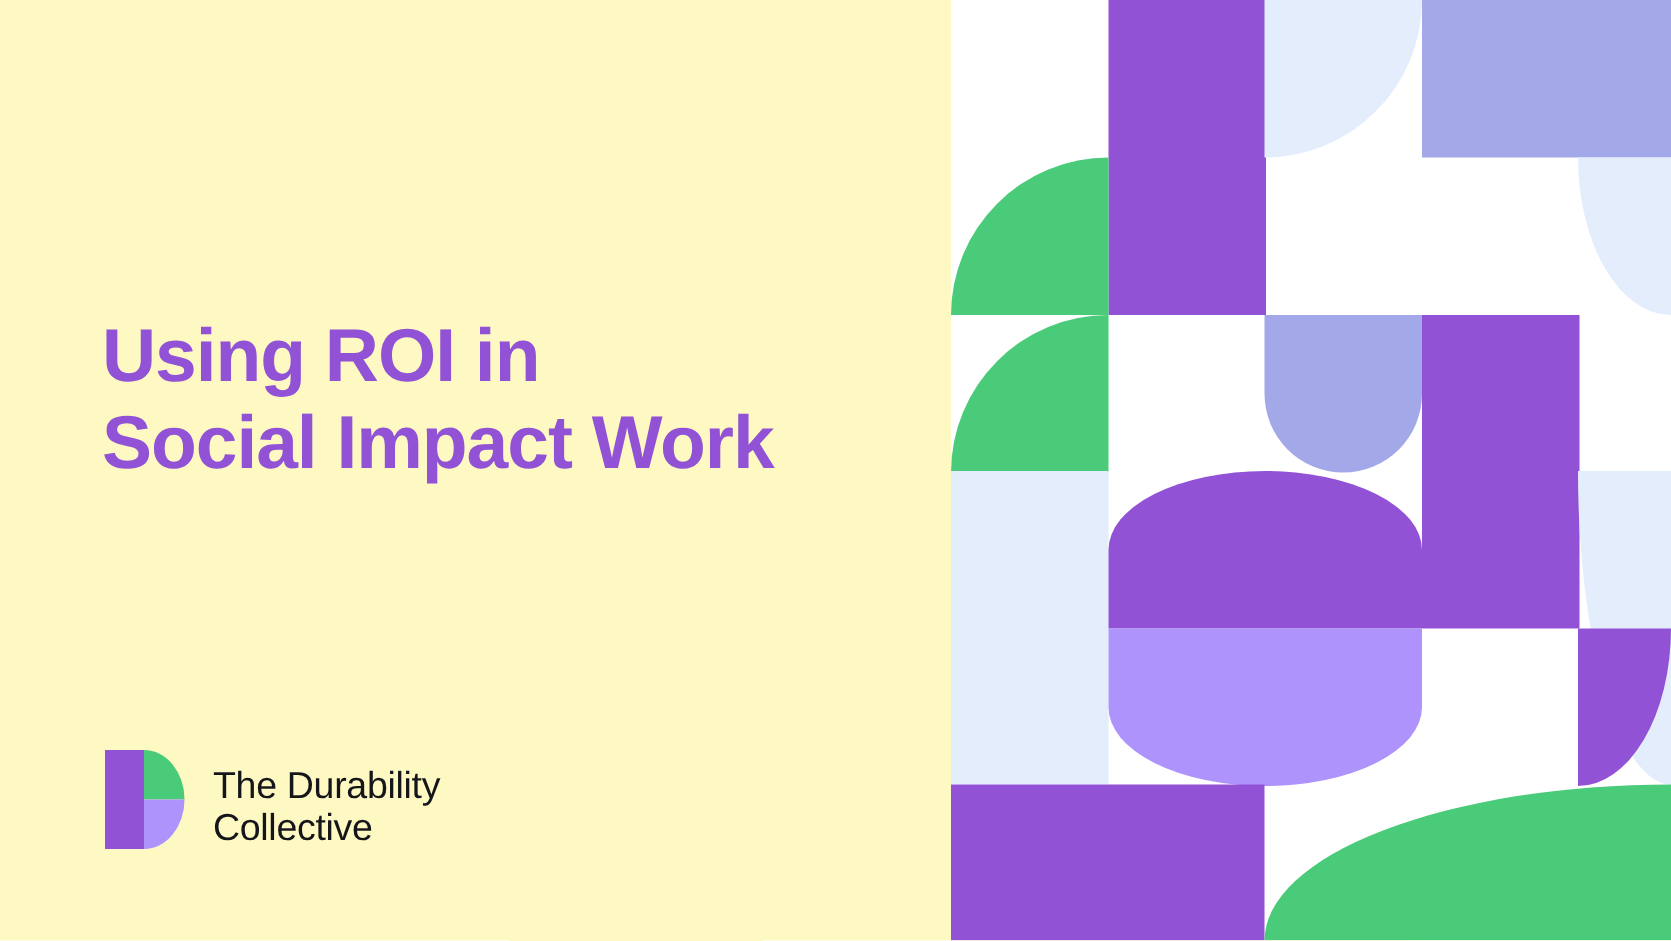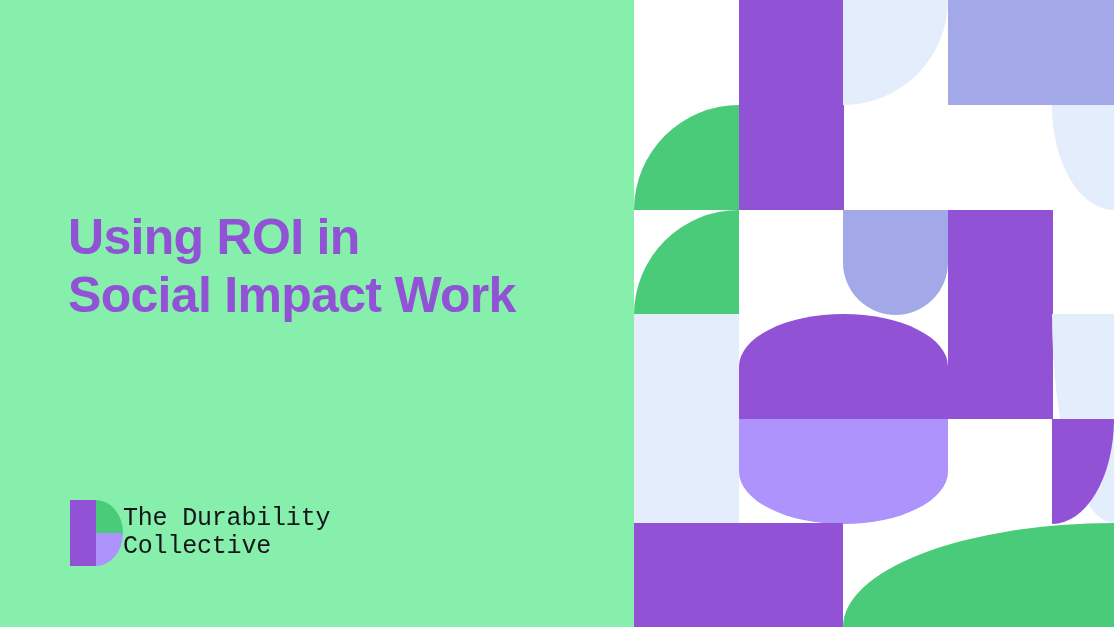--- a/index.html
+++ b/index.html
@@ -6,21 +6,21 @@
   * { margin:0; padding:0; box-sizing:border-box; }
   html, body {
     width:1114px; height:627px;
     background:#ffffff;
     font-family:"Liberation Sans", sans-serif;
     overflow:hidden;
   }
   #slide {
     position:relative;
     width:939px; height:627px;
-    background:#86efac;
+    background:#fef9c3;
   }
 
   
   #title-block {
     position:absolute;
     left:68px; top:208px;
     width:560px;
   }
   #slide-title {
     font-size:50px;
@@ -28,22 +28,22 @@
     line-height:1.16;
     letter-spacing:-0.7px;
     color:#9152D6;
     white-space:pre-line;
   }
 
   #logo-lockup {
     position:absolute;
     left:70px; top:500px;
     display:flex;
-    align-items:center;
-    font-family:Liberation Mono, monospace;
+    align-items:flex-end;
+    gap:19px;
   }
   #logo-mark {
     position:relative;
     width:53px; height:66px;
     flex:0 0 auto;
   }
   .mark-bar {
     position:absolute; left:0; top:0;
     width:26px; height:66px;
     background:#9152D6;

